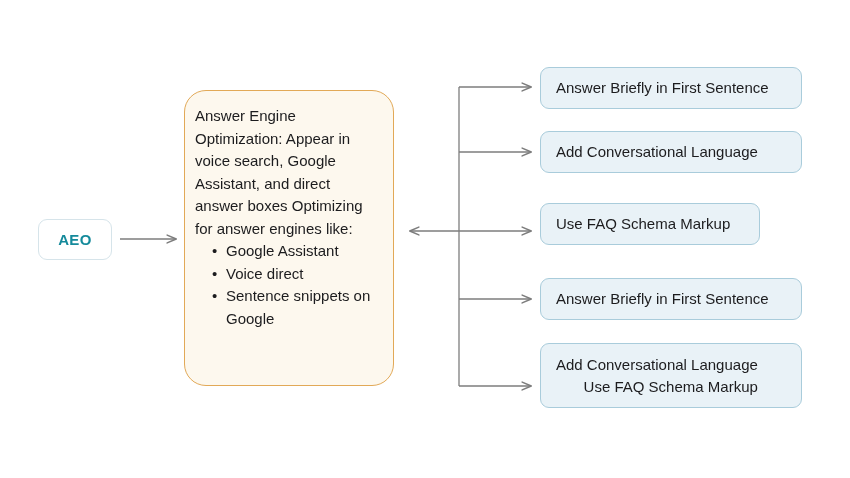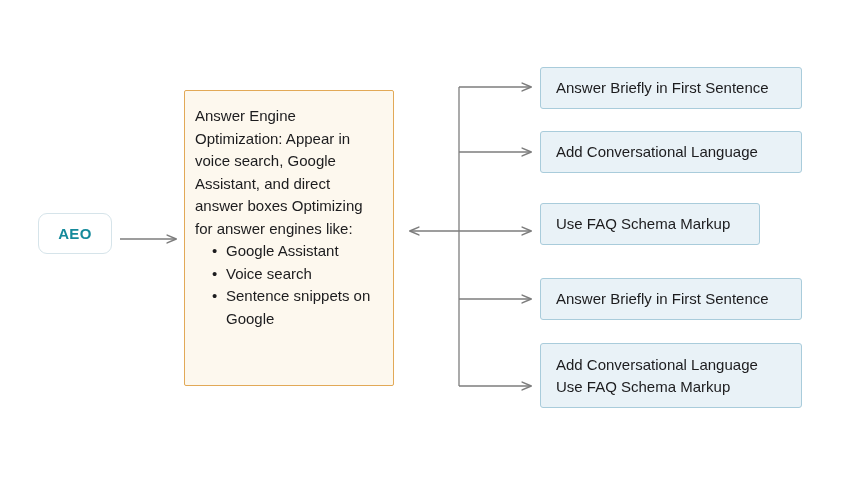--- a/index.html
+++ b/index.html
@@ -16,21 +16,21 @@
     width: 850px;
     height: 478px;
     background: #ffffff;
     overflow: hidden;
   }
 
   
   #aeo-node {
     position: absolute;
     left: 38px;
-    top: 213px;
+    top: 219px;
     width: 74px;
     height: 41px;
     box-sizing: border-box;
     background: #ffffff;
     border: 1.4px solid #d6e4ea;
     border-radius: 9px;
     display: flex;
     align-items: center;
     justify-content: center;
   }
@@ -44,21 +44,21 @@
   
   #detail-box {
     position: absolute;
     left: 184px;
     top: 90px;
     width: 210px;
     height: 296px;
     box-sizing: border-box;
     background: #fdf8ee;
     border: 1.3px solid #e2a957;
-    border-radius: 2px;
+    border-radius: 22px;
     padding: 14px 10px 10px 8px;
   }
   #detail-box .detail-paragraph {
     font-size: 15px;
     line-height: 22.5px;
     color: #1c1c1e;
     margin: 0;
     padding: 0 2px;
   }
   #detail-box .detail-list {
@@ -82,24 +82,25 @@
     line-height: 22.5px;
     color: #1c1c1e;
   }
 
   
   .outcome-box {
     position: absolute;
     box-sizing: border-box;
     background: #e9f2f7;
     border: 1.3px solid #a9ccdb;
-    border-radius: 3px;
+    border-radius: 9px;
     display: flex;
     align-items: center;
     padding: 0 15px;
+    text-align: right;
   }
   .outcome-box .outcome-label {
     font-size: 15px;
     line-height: 22px;
     color: #1c1c1e;
     white-space: pre-line;
   }
 
   #outcome-0 { left: 540px; top: 67px;  width: 262px; height: 42px; }
   #outcome-1 { left: 540px; top: 131px; width: 262px; height: 42px; }
@@ -123,21 +124,21 @@
 <div id="canvas">
 
   <div id="aeo-node">
     <span class="aeo-label">AEO</span>
   </div>
 
   <div id="detail-box">
     <p class="detail-paragraph">Answer Engine Optimization: Appear in voice search, Google Assistant, and direct answer boxes Optimizing for answer engines like:</p>
     <ul class="detail-list">
       <li>Google Assistant</li>
-      <li>Voice search</li>
+      <li>Voice direct</li>
       <li>Sentence snippets on Google</li>
     </ul>
   </div>
 
   <svg id="connectors" viewBox="0 0 850 478" xmlns="http://www.w3.org/2000/svg">
     <defs>
       <marker id="arrowhead" markerWidth="9" markerHeight="9" refX="7.4" refY="3.6" orient="auto" markerUnits="strokeWidth">
         <path d="M0.6,0.6 L7.6,3.6 L0.6,6.6" fill="none" stroke="#7d7d7d" stroke-width="1.2" stroke-linecap="round" stroke-linejoin="round"></path>
       </marker>
       <marker id="arrowhead-left" markerWidth="9" markerHeight="9" refX="1.6" refY="3.6" orient="auto" markerUnits="strokeWidth">

